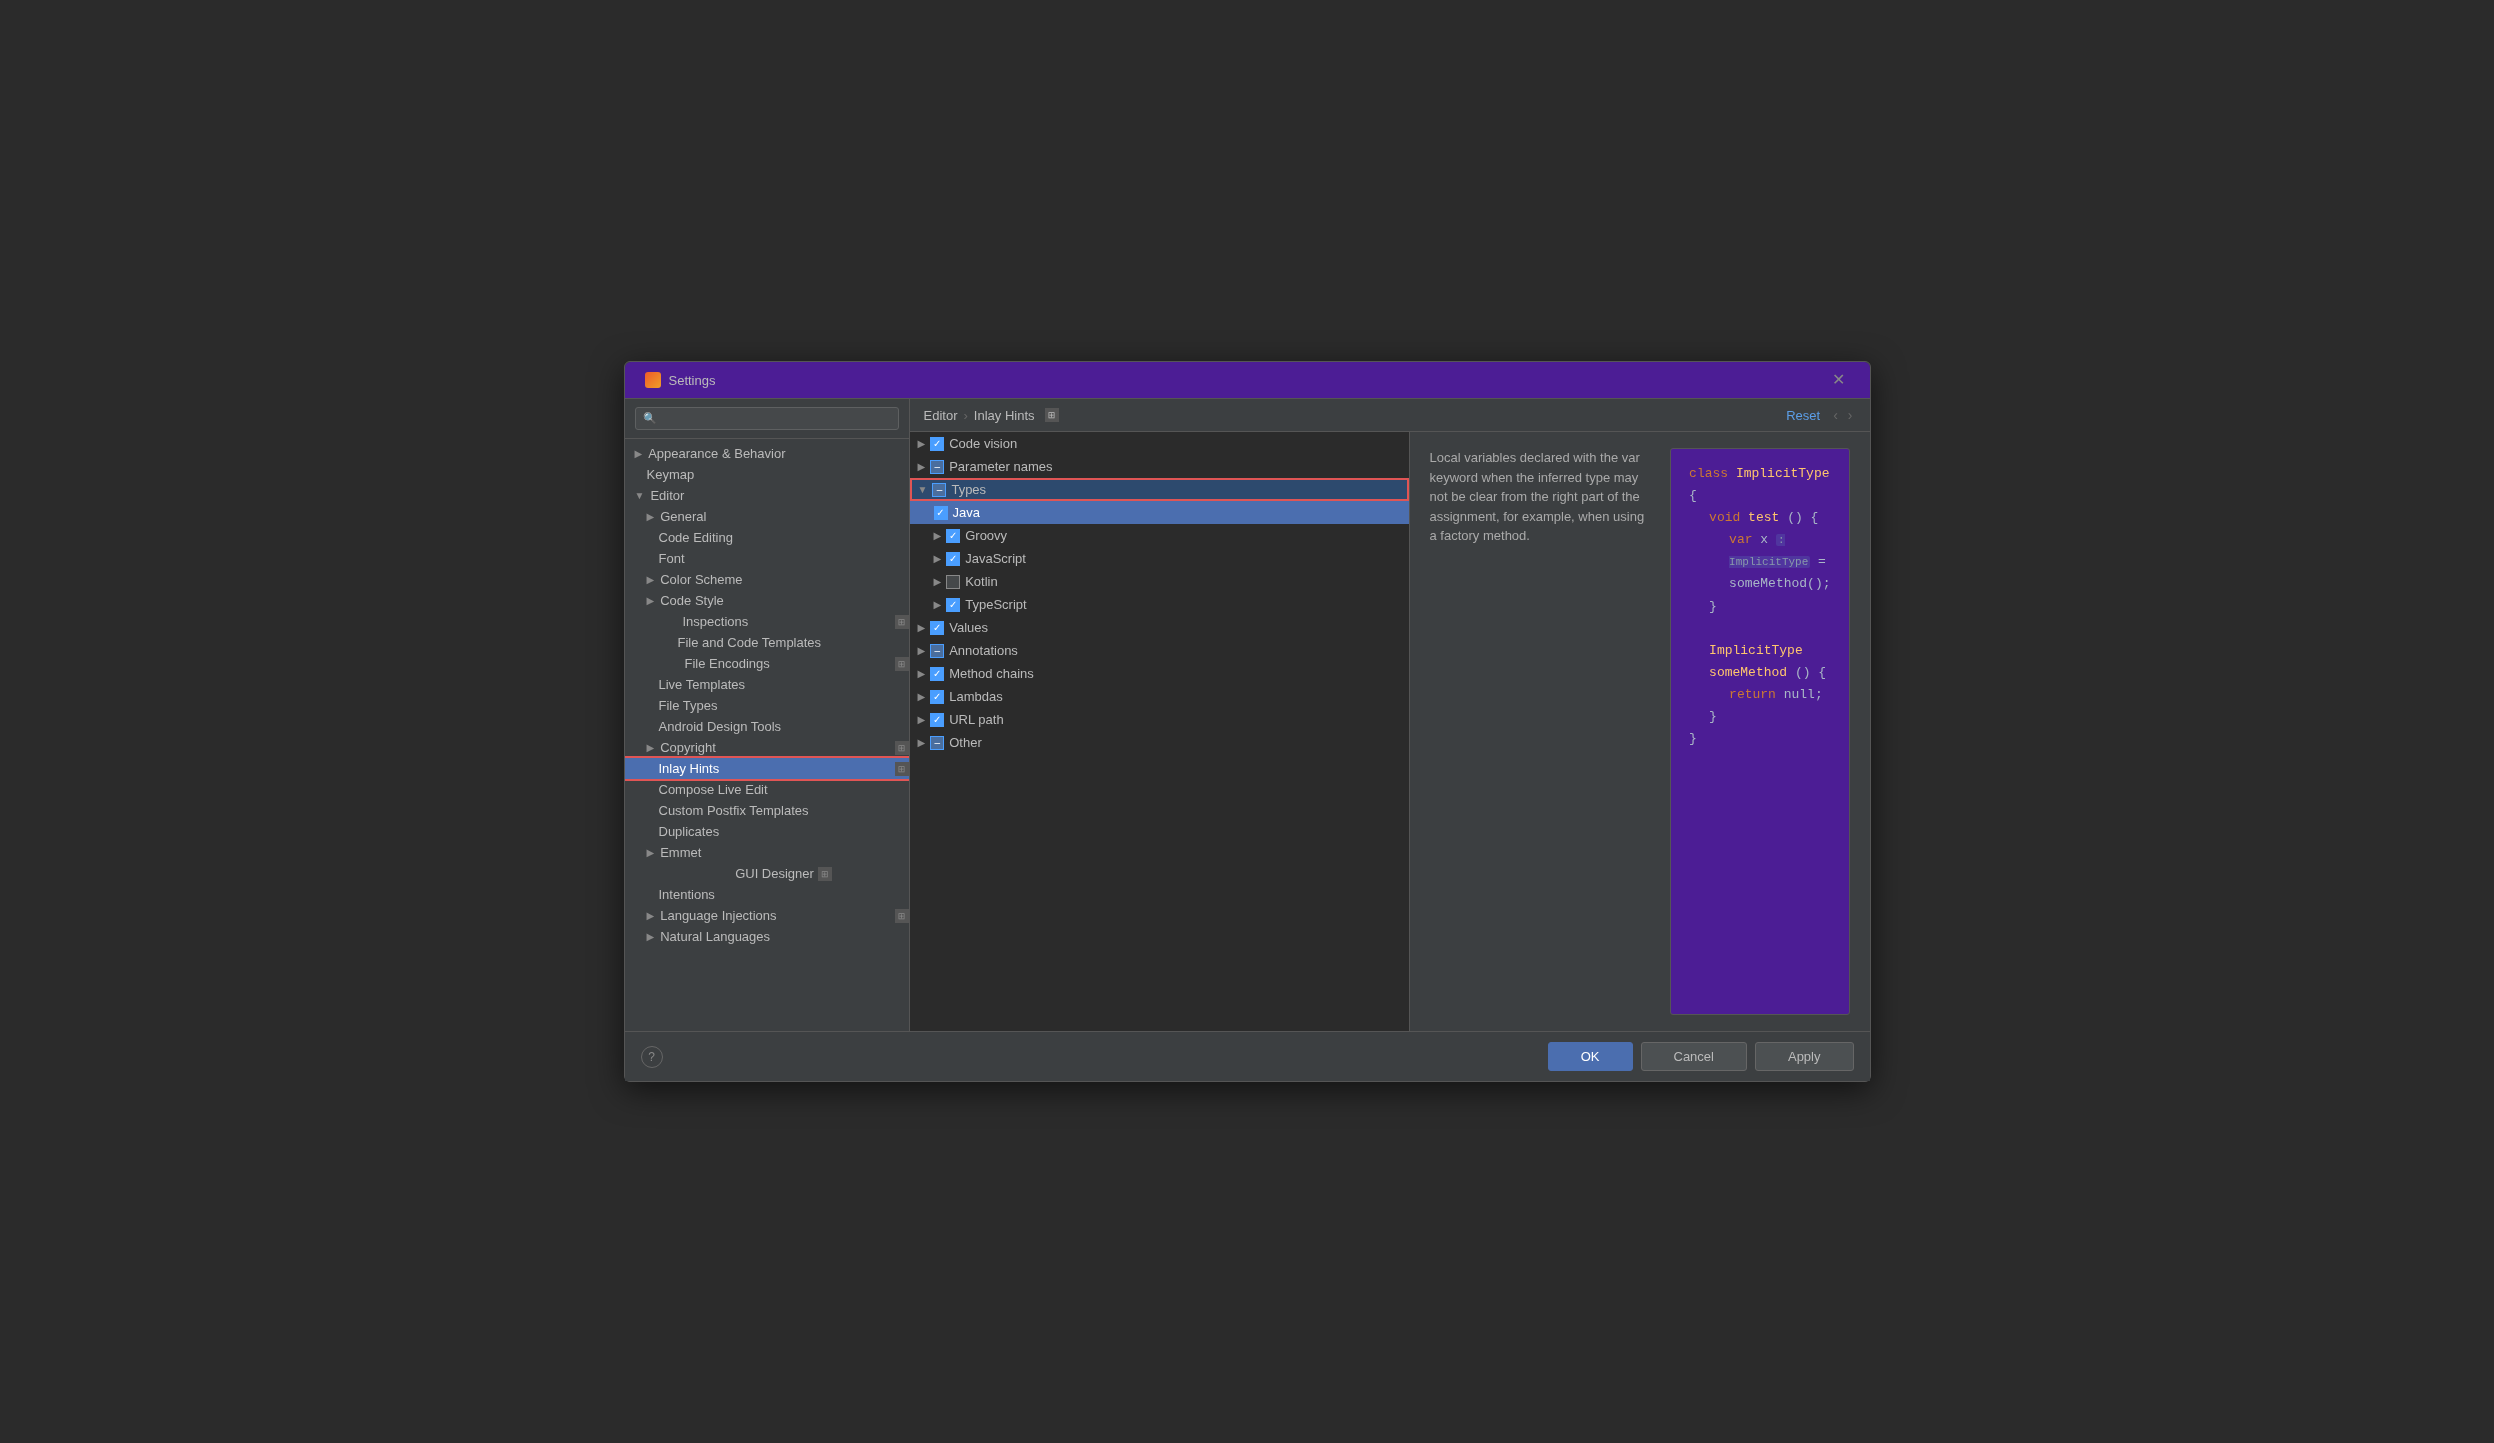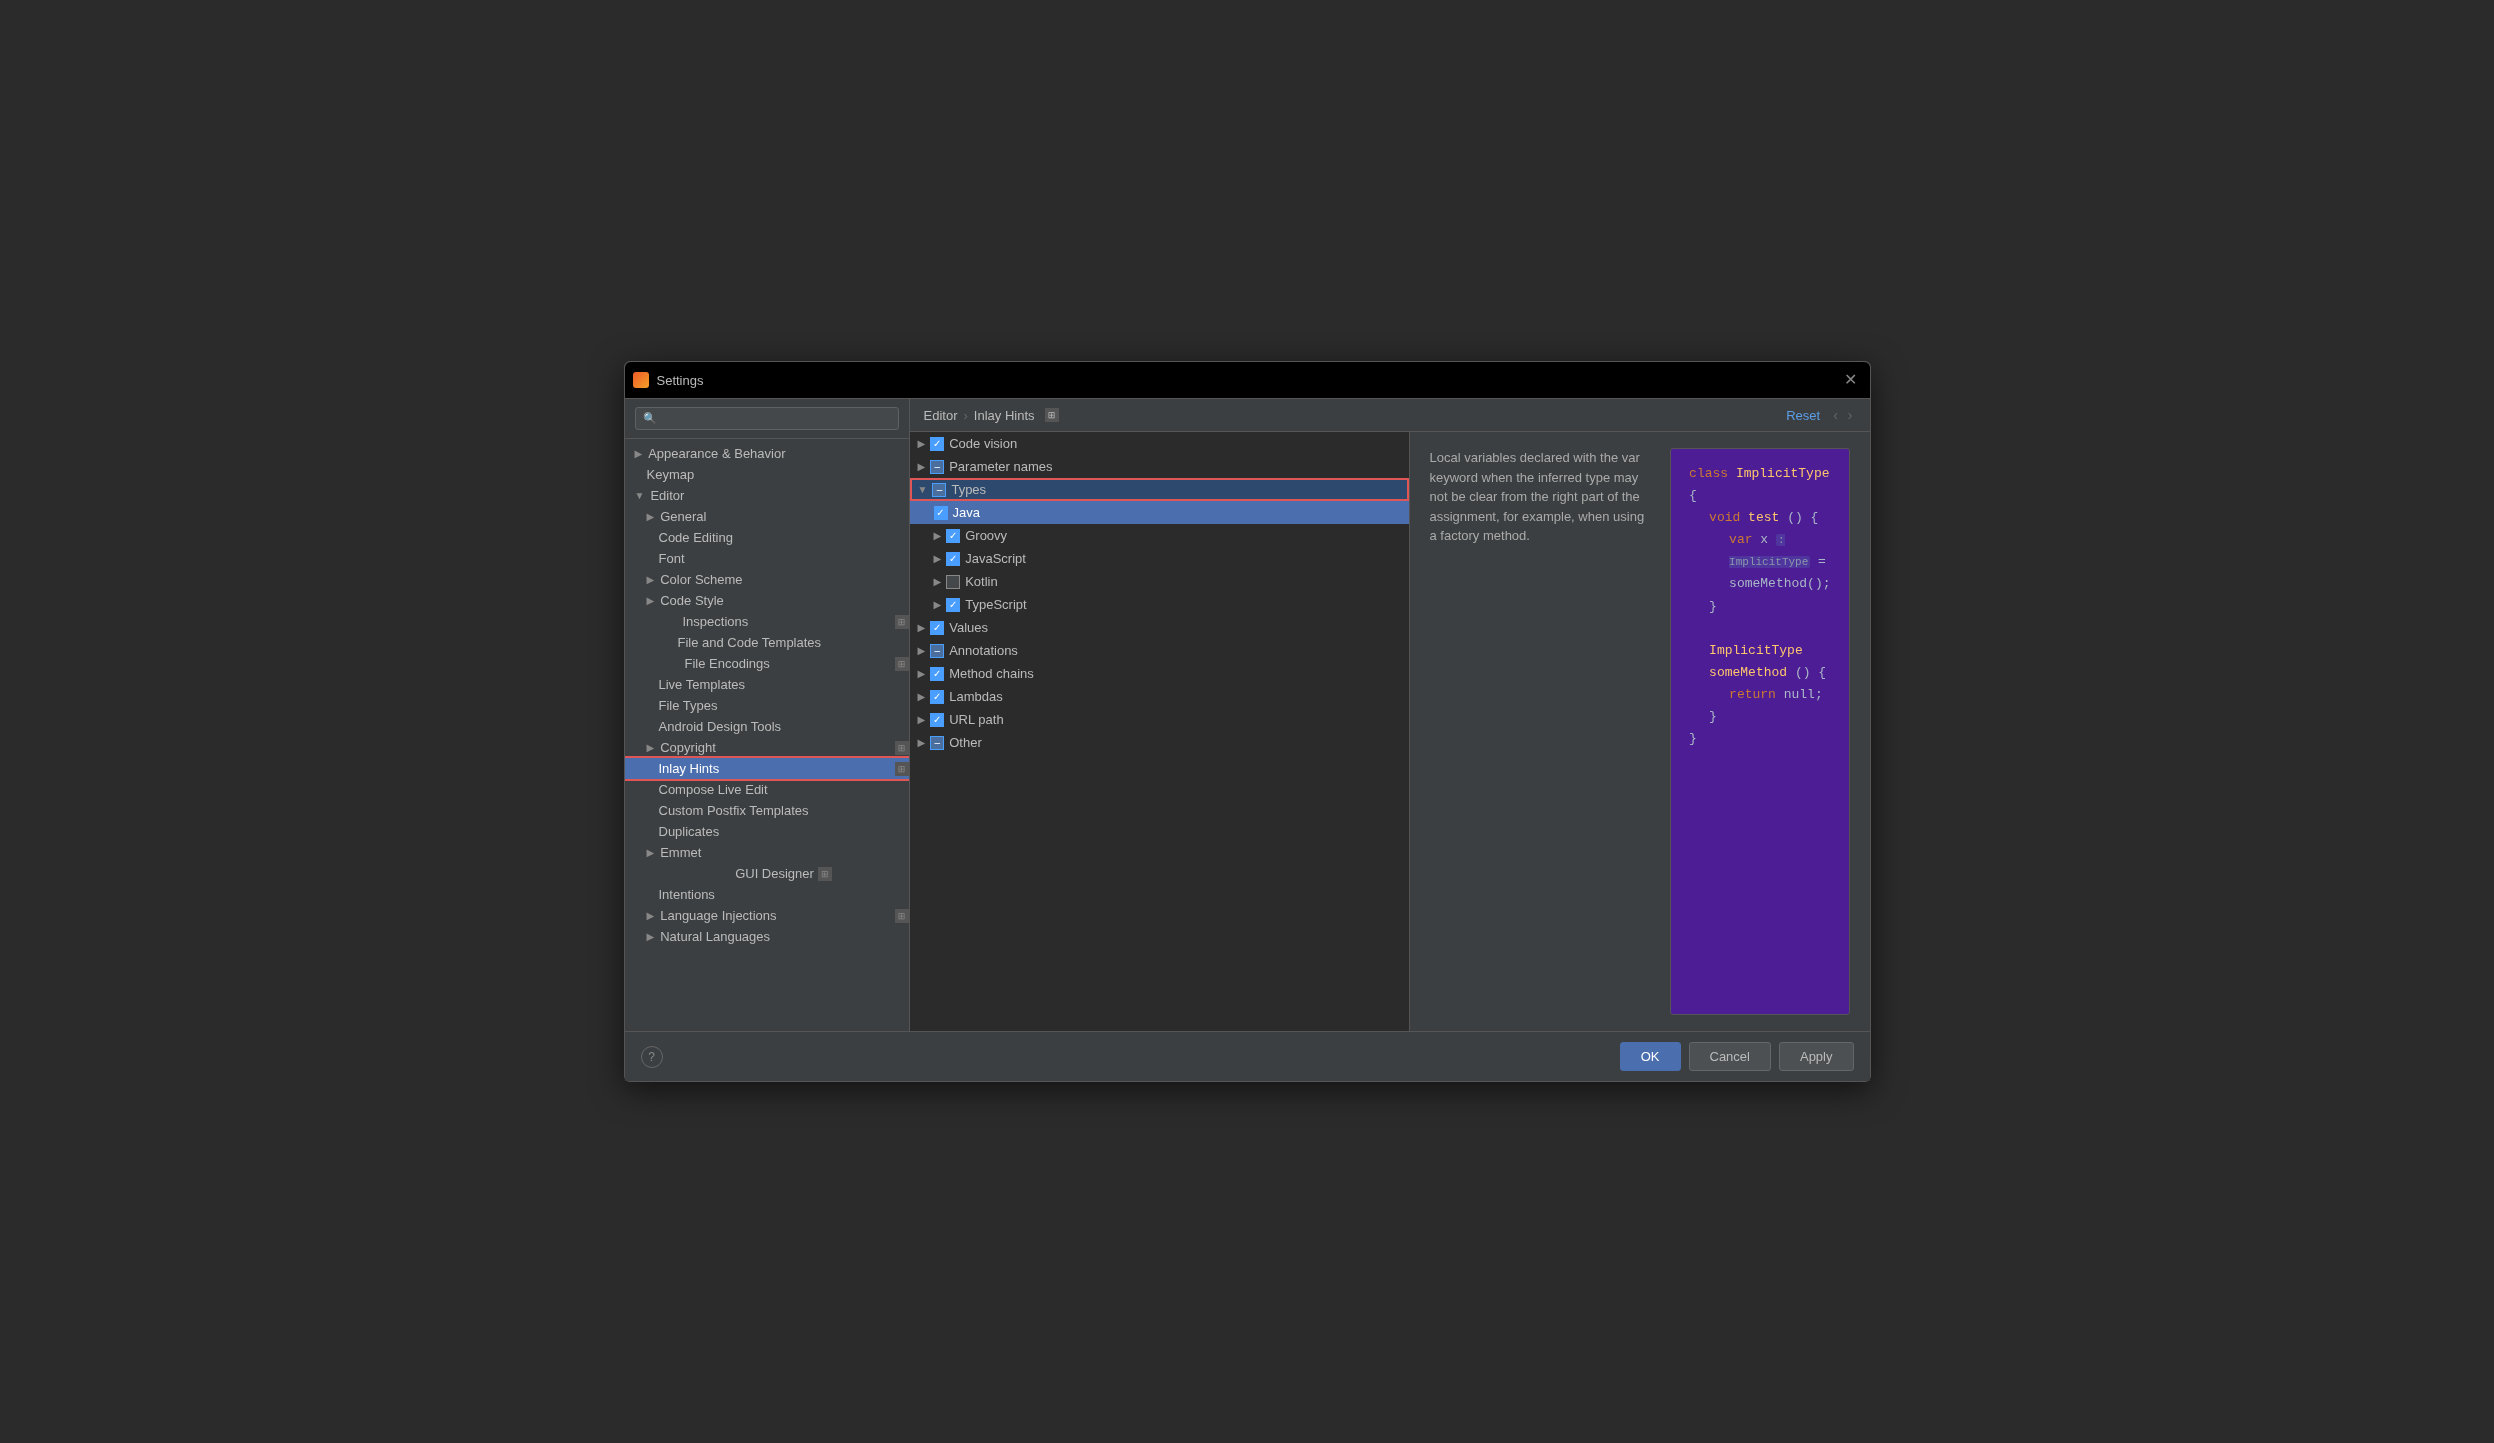--- a/index.html
+++ b/index.html
@@ -20,22 +20,22 @@
       border: 1px solid #555;
       border-radius: 6px;
       display: flex;
       flex-direction: column;
       box-shadow: 0 8px 32px rgba(0,0,0,0.6);
     }
     .title-bar {
       display: flex;
       align-items: center;
       justify-content: space-between;
-      padding: 8px 8px;
-      background: #000000;
+      padding: 8px 20px;
+      background: #4c1d95;
       border-bottom: 1px solid #555;
       border-radius: 6px 6px 0 0;
       flex-shrink: 0;
     }
     .title-bar-left {
       display: flex;
       align-items: center;
       gap: 8px;
     }
     .app-icon {
@@ -276,21 +276,21 @@
       background: none;
       color: #888;
       font-size: 12px;
       cursor: pointer;
       display: flex;
       align-items: center;
       justify-content: center;
     }
     .footer-right { display: flex; gap: 8px; }
     .btn {
-      padding: 6px 20px;
+      padding: 6px 32px;
       border-radius: 3px;
       font-size: 13px;
       cursor: pointer;
       border: 1px solid #666;
       background: #4c5052;
       color: #bbbbbb;
     }
     .btn-primary {
       background: #4b6eaf;
       border-color: #4b6eaf;

